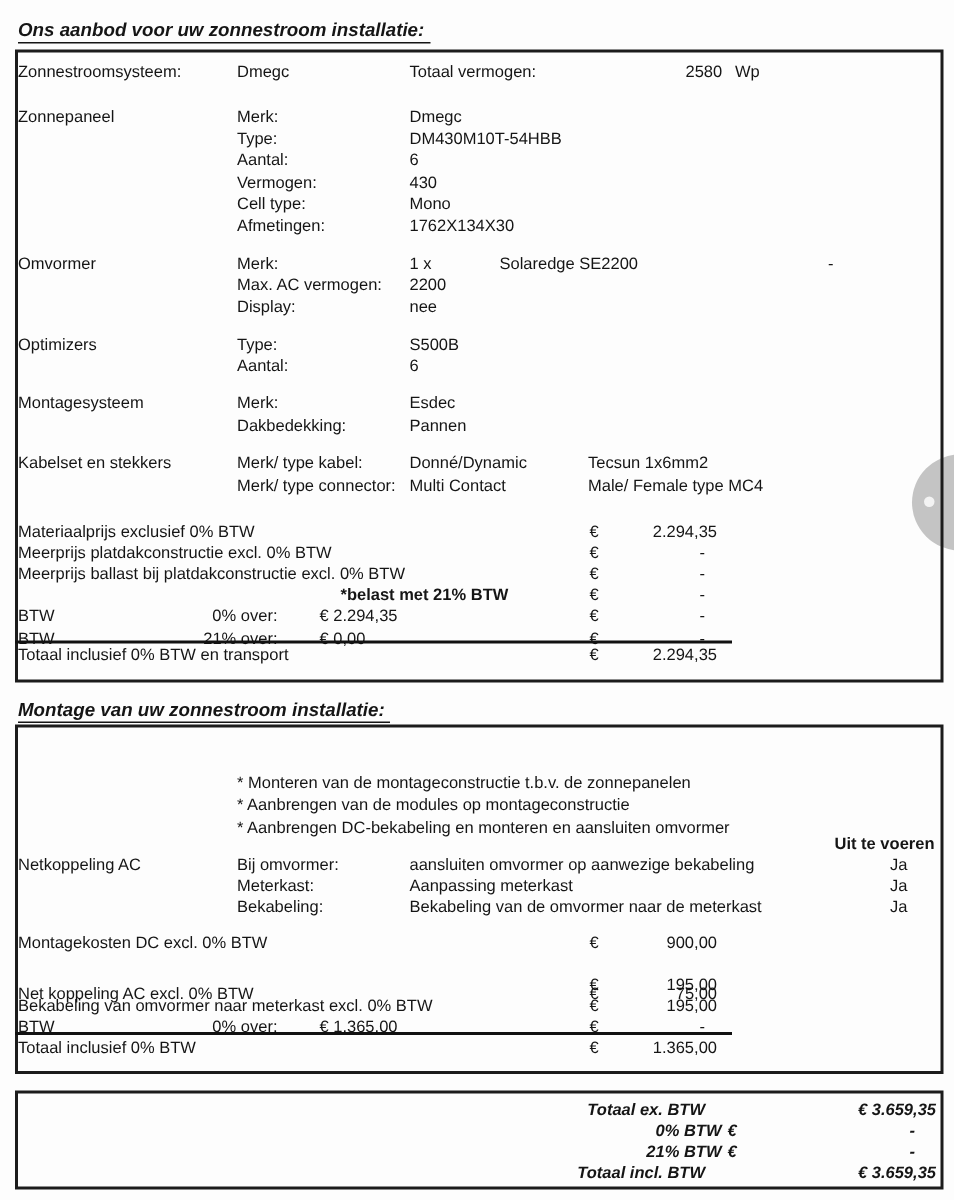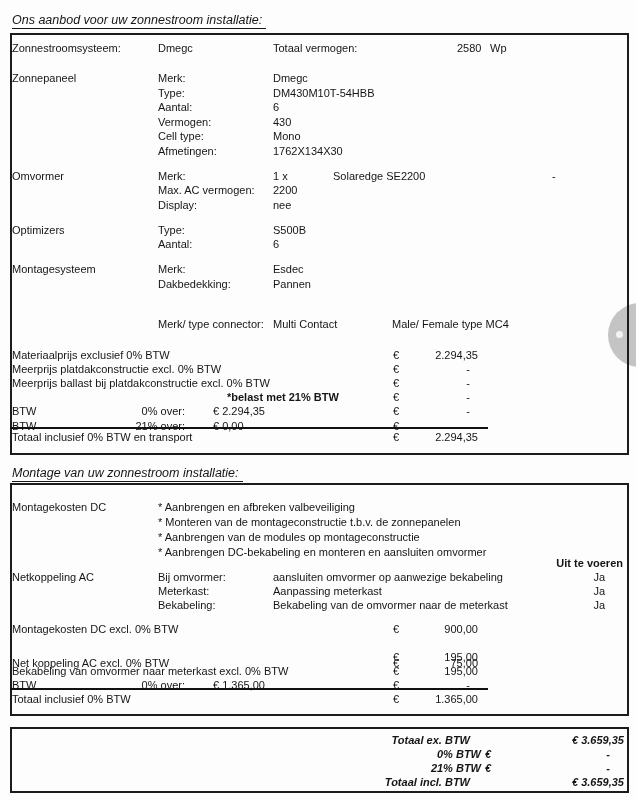--- a/index.html
+++ b/index.html
@@ -3,21 +3,21 @@
 <meta charset="utf-8">
 <style>
   * { margin:0; padding:0; box-sizing:border-box; }
   html,body { background:#e8e8e8; }
   .page {
     position:relative; width:636px; height:800px; margin:0 auto;
     background:#fdfdfd; overflow:hidden;
     font-family:"Liberation Sans", sans-serif; color:#151515;
   }
   .title {
-    position:absolute; left:12px; font-size:12.5px; font-weight:400; font-style:italic;
+    position:absolute; left:12px; font-size:12.5px; font-weight:700; font-style:italic;
     border-bottom:1.5px solid #151515; padding:0 4px 1px 0; white-space:nowrap;
   }
   .box { position:absolute; left:10px; width:619px; border:2px solid #1c1c1c; background:transparent; }
   .row { position:absolute; left:0; width:636px; height:15px; font-size:11px; line-height:13px; white-space:nowrap; }
   .row span { position:absolute; top:0; }
   .b { font-weight:400; }
   .c1 { left:12px; }
   .c2 { left:158px; }
   .c3 { left:273px; }
   .c3b { left:333px; }
@@ -125,20 +125,26 @@
   <div class="row" style="top:263px">
     <span class="c1 b">Montagesysteem</span>
     <span class="c2">Merk:</span>
     <span class="c3">Esdec</span>
   </div>
   <div class="row" style="top:278px">
     <span class="c2">Dakbedekking:</span>
     <span class="c3">Pannen</span>
   </div>
 
+  <div class="row" style="top:303px">
+    <span class="c1 b">Kabelset en stekkers</span>
+    <span class="c2">Merk/ type kabel:</span>
+    <span class="c3">Donné/Dynamic</span>
+    <span class="c4">Tecsun 1x6mm2</span>
+  </div>
   <div class="row" style="top:318px">
     <span class="c2">Merk/ type connector:</span>
     <span class="c3">Multi Contact</span>
     <span class="c4">Male/ Female type MC4</span>
   </div>
 
   <div class="row" style="top:349px">
     <span class="c1">Materiaalprijs exclusief 0% BTW</span>
     <span class="eur">€</span>
     <span class="amt">2.294,35</span>
@@ -178,24 +184,20 @@
   <div class="row" style="top:431px">
     <span class="c1">Totaal inclusief 0% BTW en transport</span>
     <span class="eur b">€</span>
     <span class="amt b">2.294,35</span>
   </div>
 
   <div class="title" style="top:466px">Montage van uw zonnestroom installatie:</div>
 
   <div class="box" style="top:483px;height:233px"></div>
 
-  <div class="row" style="top:501px">
-    <span class="c1 b">Montagekosten DC</span>
-    <span class="c2">* Aanbrengen en afbreken valbeveiliging</span>
-  </div>
   <div class="row" style="top:516px">
     <span class="c2">* Monteren van de montageconstructie t.b.v. de zonnepanelen</span>
   </div>
   <div class="row" style="top:531px">
     <span class="c2">* Aanbrengen van de modules op montageconstructie</span>
   </div>
   <div class="row" style="top:546px">
     <span class="c2">* Aanbrengen DC-bekabeling en monteren en aansluiten omvormer</span>
   </div>
 

